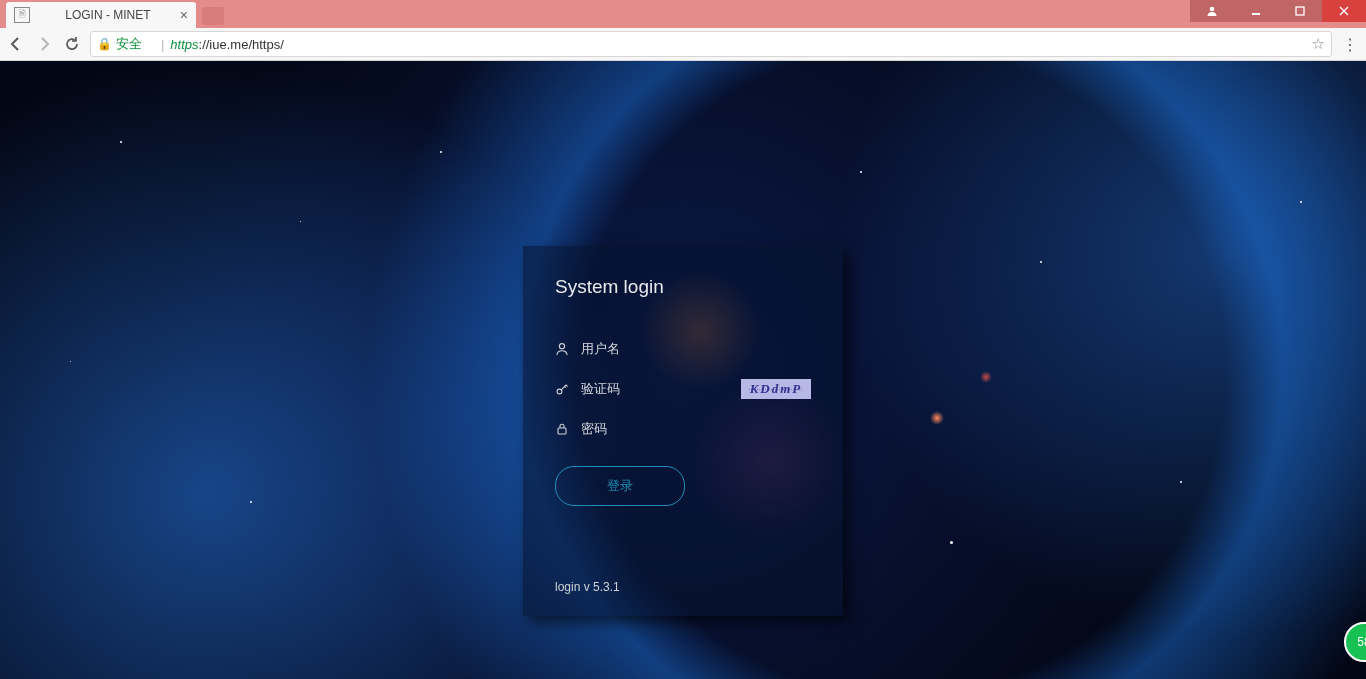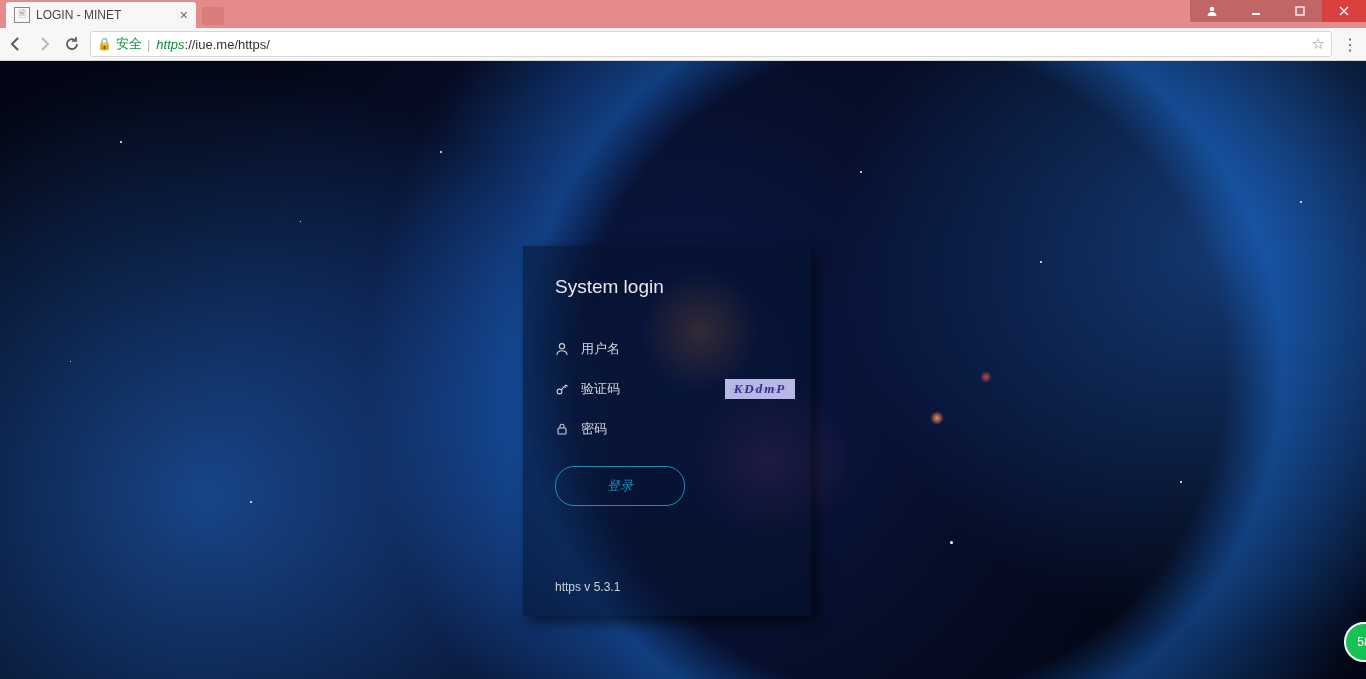--- a/index.html
+++ b/index.html
@@ -1,69 +1,68 @@
 <!DOCTYPE html>
 <html><head>
 <meta charset="utf-8">
 <style>
   html,body{margin:0;padding:0;width:1366px;height:679px;overflow:hidden;font-family:"Segoe UI",Arial,sans-serif;}
   
   .titlebar{height:28px;background:#e48b8b;display:flex;align-items:flex-end;position:relative;}
   .tab{height:26px;width:190px;margin-left:6px;background:#f7f7f7;border-top-left-radius:3px;border-top-right-radius:3px;display:flex;align-items:center;padding:0 8px;box-sizing:border-box;font-size:12px;color:#444;}
   .tab .favicon{width:14px;height:14px;border:1px solid #888;margin-right:6px;display:flex;align-items:center;justify-content:center;font-size:9px;color:#888;}
-  .tab .tabtitle{flex:1;white-space:nowrap;overflow:hidden;}
+  .tab .tabtitle{flex:1;white-space:nowrap;overflow:hidden;text-align:center;}
   .tab .tabclose{font-size:14px;color:#666;cursor:pointer;}
   .newtab{width:22px;height:18px;background:#d87c7c;margin-left:6px;margin-bottom:3px;border-radius:2px;}
   .win-controls{position:absolute;right:0;top:0;display:flex;height:22px;}
   .win-btn{width:44px;height:22px;display:flex;align-items:center;justify-content:center;color:#fff;font-size:11px;}
   .win-user{background:#c06666;}
   .win-min{background:#c06666;}
   .win-max{background:#c06666;}
   .win-close{background:#d9413e;}
   .toolbar{height:32px;background:#f7f7f7;border-bottom:1px solid #d6d6d6;display:flex;align-items:center;padding:0 6px;gap:8px;}
   .nav-btn{width:20px;height:20px;display:flex;align-items:center;justify-content:center;color:#5a5a5a;}
   .nav-btn.disabled{color:#b7b7b7;}
   .addr{flex:1;height:24px;border:1px solid #d6d6d6;border-radius:3px;display:flex;align-items:center;padding:0 6px;font-size:13px;background:#fff;}
   .addr .lock{color:#0a8f3c;font-size:12px;margin-right:4px;}
-  .addr .secure{color:#0a8f3c;margin-right:5px;}
+  .addr .secure{color:#0a8f3c;margin-right:19px;}
   .addr .sep{color:#bbb;margin-right:6px;}
   .addr .proto{color:#0a8f3c;font-style:italic;}
   .addr .rest{color:#333;}
   .addr .star{color:#888;margin-left:auto;font-size:15px;}
   .menu-btn{width:20px;color:#5a5a5a;text-align:center;}
   
   .page{position:relative;width:1366px;height:619px;overflow:hidden;}
   
   .bg{
     position:absolute;inset:0;
     background:
       radial-gradient(circle at 66% 50%, rgba(0,0,30,0.0) 0%, rgba(0,0,30,0.0) 34%, rgba(30,120,230,0.45) 40%, rgba(0,0,30,0.0) 56%),
       radial-gradient(circle at 15% 70%, rgba(40,120,230,0.55) 0%, rgba(5,15,50,0) 35%),
       radial-gradient(circle at 90% 30%, rgba(40,120,230,0.45) 0%, rgba(5,15,50,0) 30%),
       radial-gradient(circle at 50% 50%, #0b1a4a 0%, #030614 70%);
   }
   .star-dot{position:absolute;background:#fff;border-radius:50%;}
   .glow{position:absolute;border-radius:50%;}
   
   .panel{
-    position:absolute;left:523px;top:185px;width:288px;height:370px;
+    position:absolute;left:523px;top:185px;width:320px;height:370px;
     background:rgba(6,18,46,0.55);
     box-shadow:6px 6px 14px rgba(0,0,0,0.6);
-    padding:30px 16px 0 32px;box-sizing:border-box;color:#e8e9ec;
+    padding:30px 32px 0 32px;box-sizing:border-box;color:#e8e9ec;
   }
   .panel h1{margin:0 0 34px 0;font-weight:400;font-size:19px;color:#e8e9ec;}
   .field{display:flex;align-items:center;height:34px;margin-bottom:6px;font-size:13px;color:#d6d8de;}
   .field .ficon{width:26px;display:flex;align-items:center;justify-content:flex-start;}
   .field .flabel{flex:0 0 auto;}
   .field .captcha{margin-left:auto;width:70px;height:20px;background:#b7b8e6;display:flex;align-items:center;justify-content:center;letter-spacing:2px;font-family:serif;font-weight:bold;font-size:13px;color:#323290;font-style:italic;text-decoration:line-through dotted rgba(60,60,140,0.4);cursor:pointer;}
   .login-btn{
     margin-top:20px;width:128px;height:38px;border:1px solid #1d8fb8;border-radius:19px;
     background:transparent;color:#1d8fb8;font-size:13px;display:flex;align-items:center;justify-content:center;
     cursor:pointer;
-    font-style:italic;
   }
   .footer{position:absolute;bottom:22px;left:32px;font-size:12px;color:#cfd1d7;} 
   .badge-inner{position:absolute;right:-18px;bottom:18px;width:36px;height:36px;border-radius:50%;background:#18c153;border:2px solid #fff;color:#fff;font-size:12px;display:flex;align-items:center;justify-content:center;}
   svg{display:block;}
 </style>
 </head>
 <body>
 
 <div class="titlebar">
   <div class="tab">
@@ -175,19 +174,19 @@
             <path d="M5 6V4.2a2 2 0 0 1 4 0V6" fill="none" stroke="#cfd1d7" stroke-width="1.1"></path>
           </svg>
       </span>
       <span class="flabel">密码</span>
     </div>
 
     <div class="login-btn">
       <span>登录</span>
     </div>
 
-    <div class="footer">https v 5.3.1</div>
+    <div class="footer">login v 5.3.1</div>
   </div>
 
   <div class="badge-inner">
     <span>58</span>
   </div>
 </div>
 
 </body></html>

